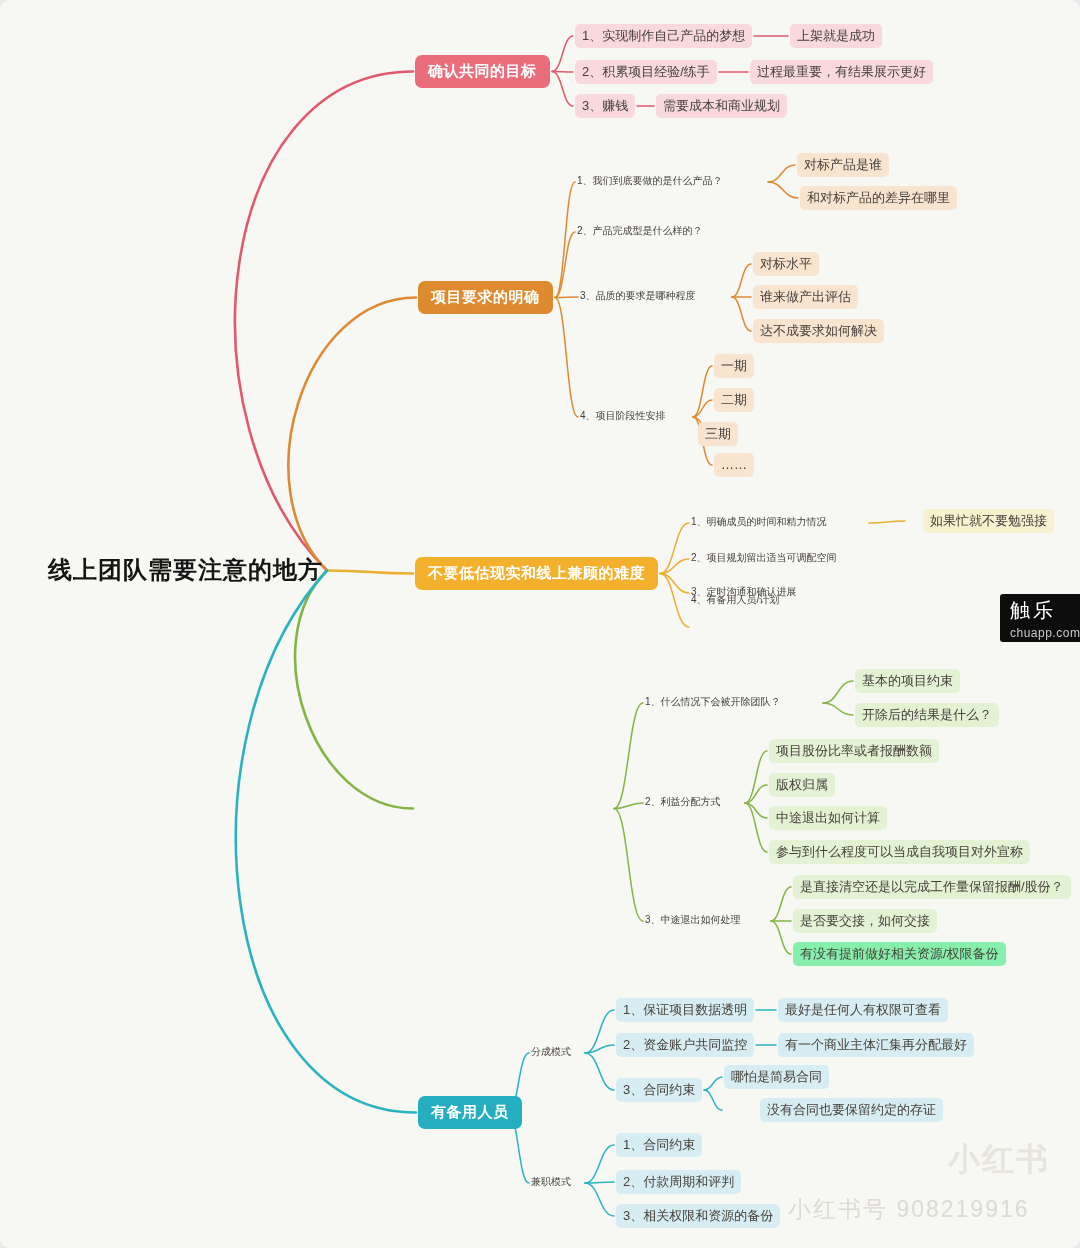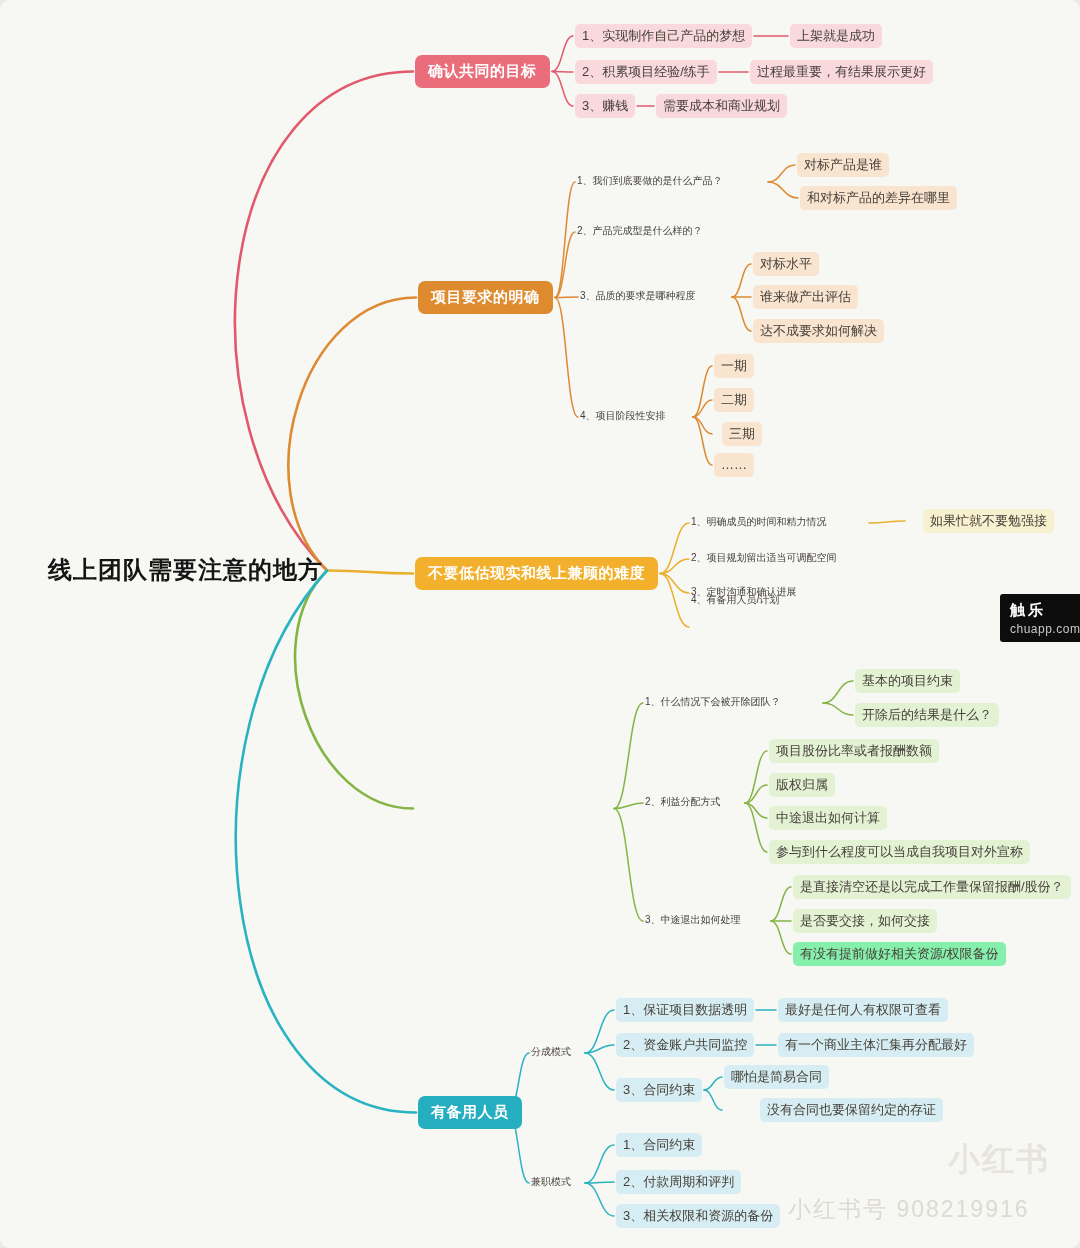--- a/index.html
+++ b/index.html
@@ -25,21 +25,21 @@
     position:absolute; left:48px; top:556px; z-index:2;
     font-size:24px; line-height:1.2; font-weight:bold; color:#151515;
     letter-spacing:1px; white-space:nowrap;
   }
   .chuapp {
     position:absolute; right:0; top:594px; width:80px; height:48px;
     background:#0d0d0d; color:#ffffff; z-index:3;
     display:flex; flex-direction:column; justify-content:center;
     padding-left:10px; box-sizing:border-box; border-radius:3px 0 0 3px;
   }
-  .chuapp-name { font-size:15px; font-weight:bold; letter-spacing:3px; }
+  .chuapp-name { font-size:20px; font-weight:normal; letter-spacing:3px; }
   .chuapp-url  { font-size:12px; color:#c9c9c9; margin-top:2px; letter-spacing:0.5px; }
   .xhs-logo {
     position:absolute; left:948px; top:1138px; z-index:3;
     font-size:32px; font-weight:bold; color:#e7e4de; letter-spacing:2px; white-space:nowrap;
   }
   .xhs-id {
     position:absolute; left:788px; top:1194px; z-index:3;
     font-size:23px; color:#ddd9d3; letter-spacing:2px; white-space:nowrap;
   }
 </style>
@@ -124,21 +124,21 @@
     <div class="node pill" style="left: 797px; top: 153px; background: rgb(249, 228, 208);">对标产品是谁</div>
     <div class="node pill" style="left: 800px; top: 186px; background: rgb(249, 228, 208);">和对标产品的差异在哪里</div>
     <div class="node text" style="left: 577px; top: 220px;">2、产品完成型是什么样的？</div>
     <div class="node text" style="left: 580px; top: 285px;">3、品质的要求是哪种程度</div>
     <div class="node pill" style="left: 753px; top: 252px; background: rgb(249, 228, 208);">对标水平</div>
     <div class="node pill" style="left: 753px; top: 285px; background: rgb(249, 228, 208);">谁来做产出评估</div>
     <div class="node pill" style="left: 753px; top: 319px; background: rgb(249, 228, 208);">达不成要求如何解决</div>
     <div class="node text" style="left: 580px; top: 405px;">4、项目阶段性安排</div>
     <div class="node pill" style="left: 714px; top: 354px; background: rgb(249, 228, 208);">一期</div>
     <div class="node pill" style="left: 714px; top: 388px; background: rgb(249, 228, 208);">二期</div>
-    <div class="node pill" style="left: 722px; top: 422px; background: rgb(249, 228, 208);">三期</div>
+    <div class="node pill" style="left: 698px; top: 422px; background: rgb(249, 228, 208);">三期</div>
     <div class="node pill" style="left: 714px; top: 453px; background: rgb(249, 228, 208);">……</div>
     <div class="node branch" style="left: 415px; top: 557px; background: rgb(242, 176, 44);">不要低估现实和线上兼顾的难度</div>
     <div class="node text" style="left: 691px; top: 511px;">1、明确成员的时间和精力情况</div>
     <div class="node pill" style="left: 907px; top: 509px; background: rgb(248, 241, 207); margin-left: 16px;">如果忙就不要勉强接</div>
     <div class="node text" style="left: 691px; top: 547px;">2、项目规划留出适当可调配空间</div>
     <div class="node text" style="left: 691px; top: 581px;">3、定时沟通和确认进展</div>
     <div class="node text" style="left: 691px; top: 589px;">4、有备用人员/计划</div>
     <div class="node text" style="left: 645px; top: 691px;">1、什么情况下会被开除团队？</div>
     <div class="node pill" style="left: 855px; top: 669px; background: rgb(228, 242, 212);">基本的项目约束</div>
     <div class="node pill" style="left: 855px; top: 703px; background: rgb(228, 242, 212);">开除后的结果是什么？</div>

